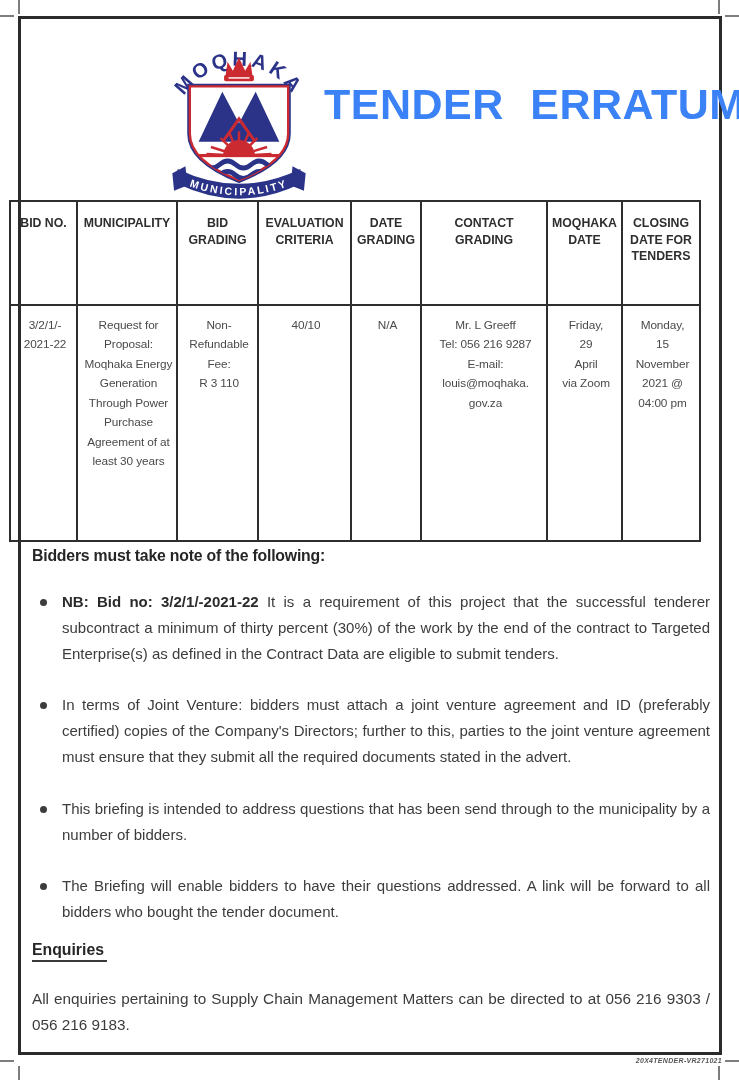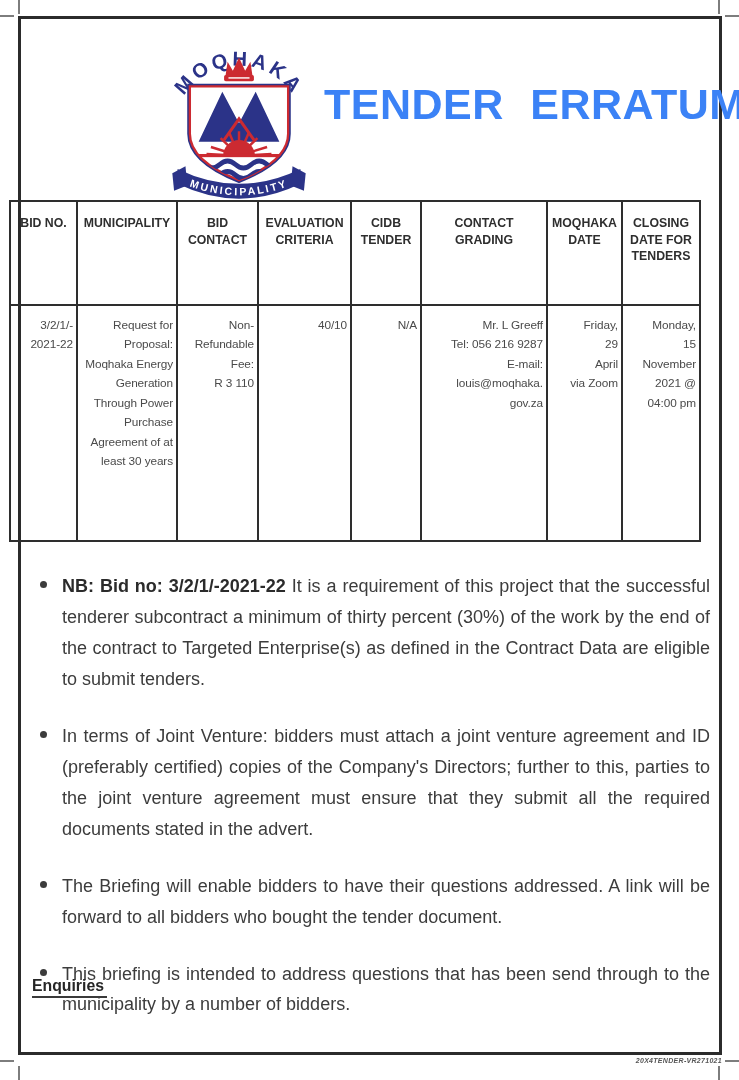--- a/index.html
+++ b/index.html
@@ -52,46 +52,46 @@
   }
   table.tender th, table.tender td{
     border:2px solid var(--border-ink);
     vertical-align:top;
   }
   table.tender th{
     font-size:12.3px;font-weight:bold;color:#2e2e2e;
     text-align:center;padding:13px 2px 4px 2px;line-height:1.35;
   }
   table.tender td{
-    font-size:11.8px;color:#4a4a4a;text-align:right;
+    font-size:11.8px;color:#4a4a4a;text-align:center;
     padding:10px 3px 6px 6px;line-height:1.65;
     white-space:pre-line;overflow-wrap:break-word;letter-spacing:-0.1px;
   }
   tr.hdr{height:104px;}
   tr.data{height:236px;}
 
   
   .notes{position:absolute;left:32px;right:29px;top:547px;}
   .notes-heading{
     font-size:15.8px;font-weight:bold;color:#262626;letter-spacing:-0.2px;
   }
   ul.note-list{list-style:none;margin-top:24px;}
   ul.note-list li{
     position:relative;padding-left:30px;margin-bottom:26px;
-    font-size:18px;line-height:1.72;color:var(--ink);
+    font-size:15px;line-height:1.72;color:var(--ink);
     text-align:justify;
   }
   ul.note-list li::before{
     content:"";position:absolute;left:8px;top:10px;
     width:7px;height:7px;border-radius:50%;background:#3c3c3c;
   }
   ul.note-list li b{color:#2b2b2b;}
 
   
-  .enquiries{position:absolute;left:32px;right:29px;top:941px;margin-top:36px;}
+  .enquiries{position:absolute;left:32px;right:29px;top:941px;}
   .enquiries-heading{
     display:inline-block;font-size:15.8px;font-weight:bold;color:#262626;
     border-bottom:2px solid #3a3a3a;padding-bottom:1px;padding-right:3px;
   }
   .enquiries-text{
     margin-top:24px;font-size:15.3px;line-height:1.72;color:var(--ink);
     text-align:justify;
   }
 
   
@@ -189,23 +189,23 @@
       <col style="width:93px">
     <col style="width:70px">
       <col style="width:126px">
       <col style="width:75px">
       <col style="width:78px">
   </colgroup>
   <tbody>
       <tr class="hdr">
     <th>BID NO.</th>
     <th>MUNICIPALITY</th>
-    <th>BID CONTACT</th>
+    <th>BID GRADING</th>
     <th>EVALUATION CRITERIA</th>
-    <th>CIDB TENDER</th>
+    <th>DATE GRADING</th>
     <th>CONTACT GRADING</th>
     <th>MOQHAKA DATE</th>
     <th>CLOSING DATE FOR TENDERS</th>
   </tr>
   <tr class="data">
     <td>3/2/1/-
 2021-22</td>
     <td>Request for Proposal: Moqhaka Energy Generation Through Power Purchase Agreement of at least 30 years</td>
     <td>Non-
 Refundable
@@ -225,25 +225,27 @@
     <td>Monday,
 15
 November
 2021 @
 04:00 pm</td>
   </tr>
 </tbody>
   </table>
 
 <div class="notes">
+  <div class="notes-heading">Bidders must take note of the following:</div>
   <ul class="note-list">
     <li><b>NB: Bid no: 3/2/1/-2021-22</b><span> It is a requirement of this project that the successful tenderer subcontract a minimum of thirty percent (30%) of the work by the end of the contract to Targeted Enterprise(s) as defined in the Contract Data are eligible to submit tenders.</span></li>
     <li><b></b><span>In terms of Joint Venture: bidders must attach a joint venture agreement and ID (preferably certified) copies of the Company's Directors; further to this, parties to the joint venture agreement must ensure that they submit all the required documents stated in the advert.</span></li>
+    <li><b></b><span>This briefing is intended to address questions that has been send through to the municipality by a number of bidders.</span></li>
     <li><b></b><span>The Briefing will enable bidders to have their questions addressed. A link will be forward to all bidders who bought the tender document.</span></li>
-    <li><b></b><span>This briefing is intended to address questions that has been send through to the municipality by a number of bidders.</span></li>
   </ul>
 </div>
 
 <div class="enquiries">
   <div class="enquiries-heading">Enquiries</div>
+  <div class="enquiries-text">All enquiries pertaining to Supply Chain Management Matters can be directed to at 056 216 9303 / 056 216 9183.</div>
 </div>
 
 <div class="footer-code">20X4TENDER-VR271021</div>
 
 </body></html>

